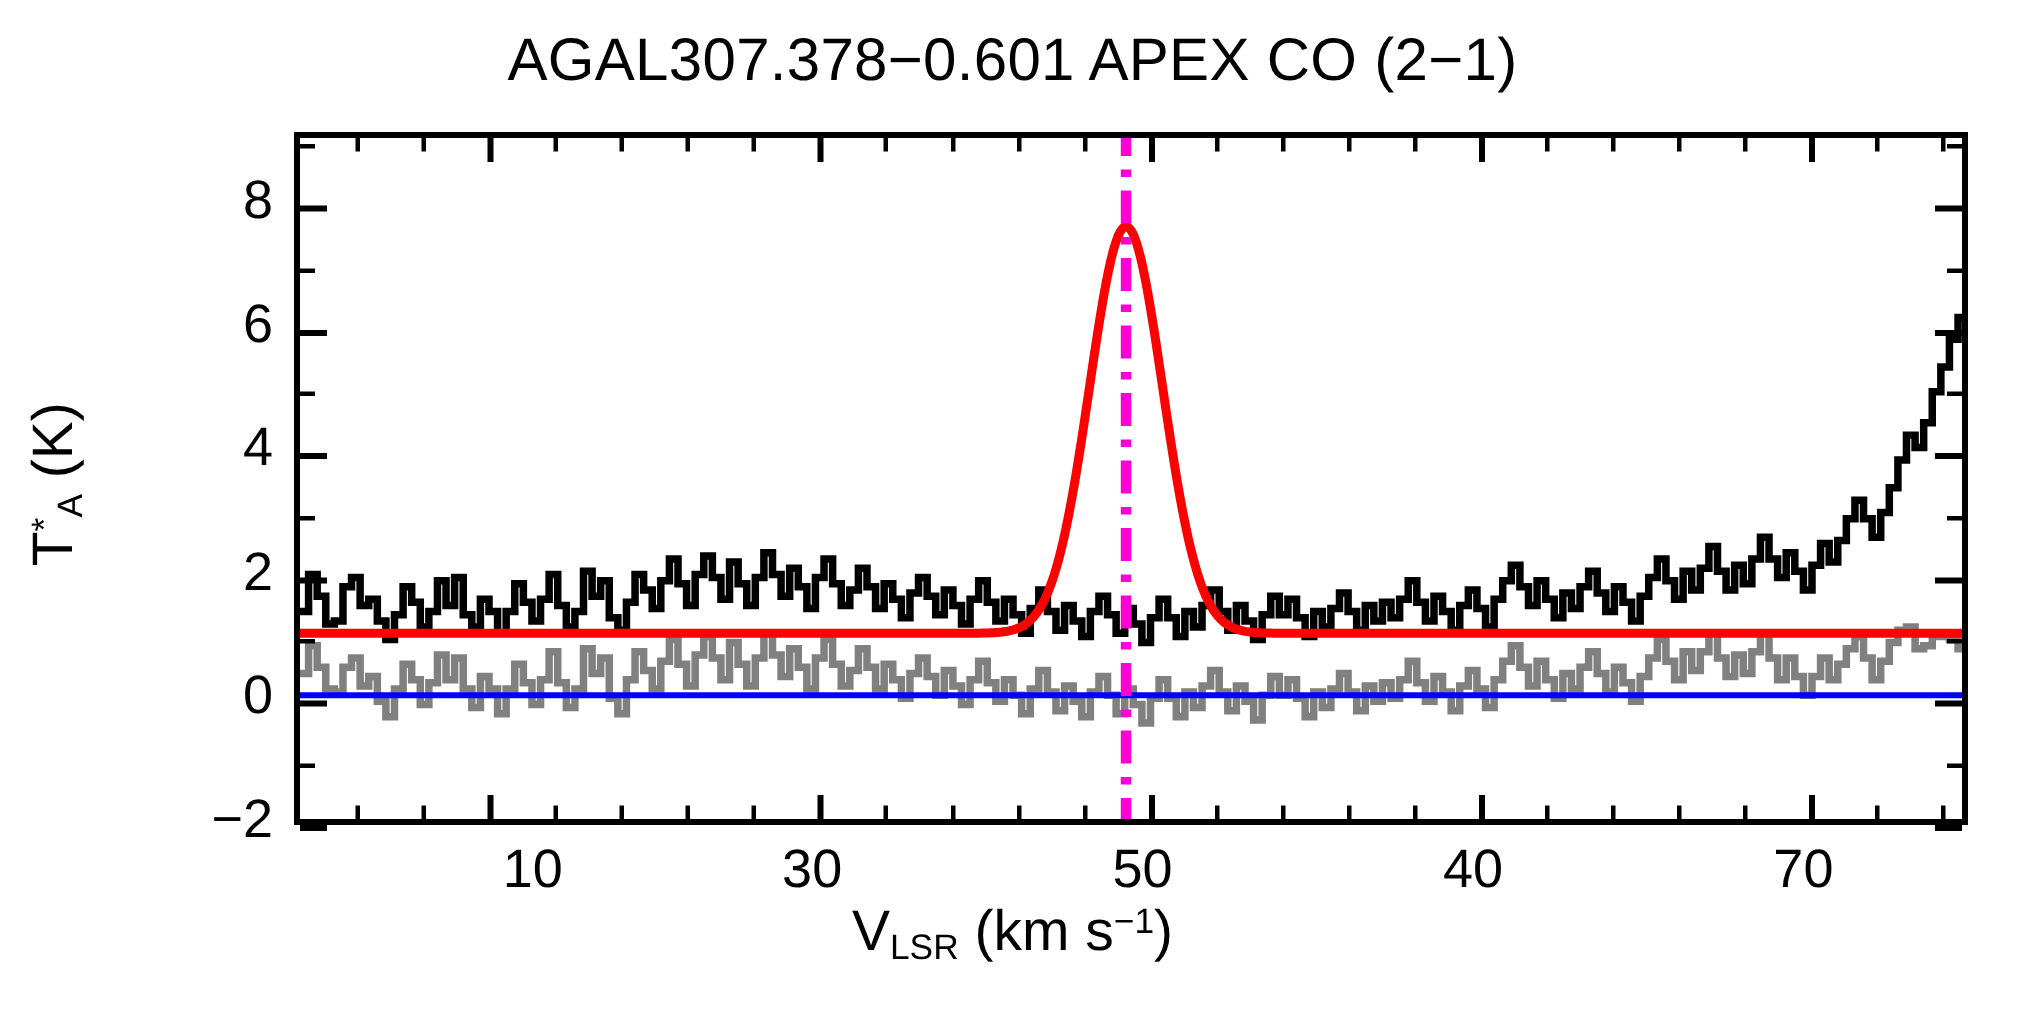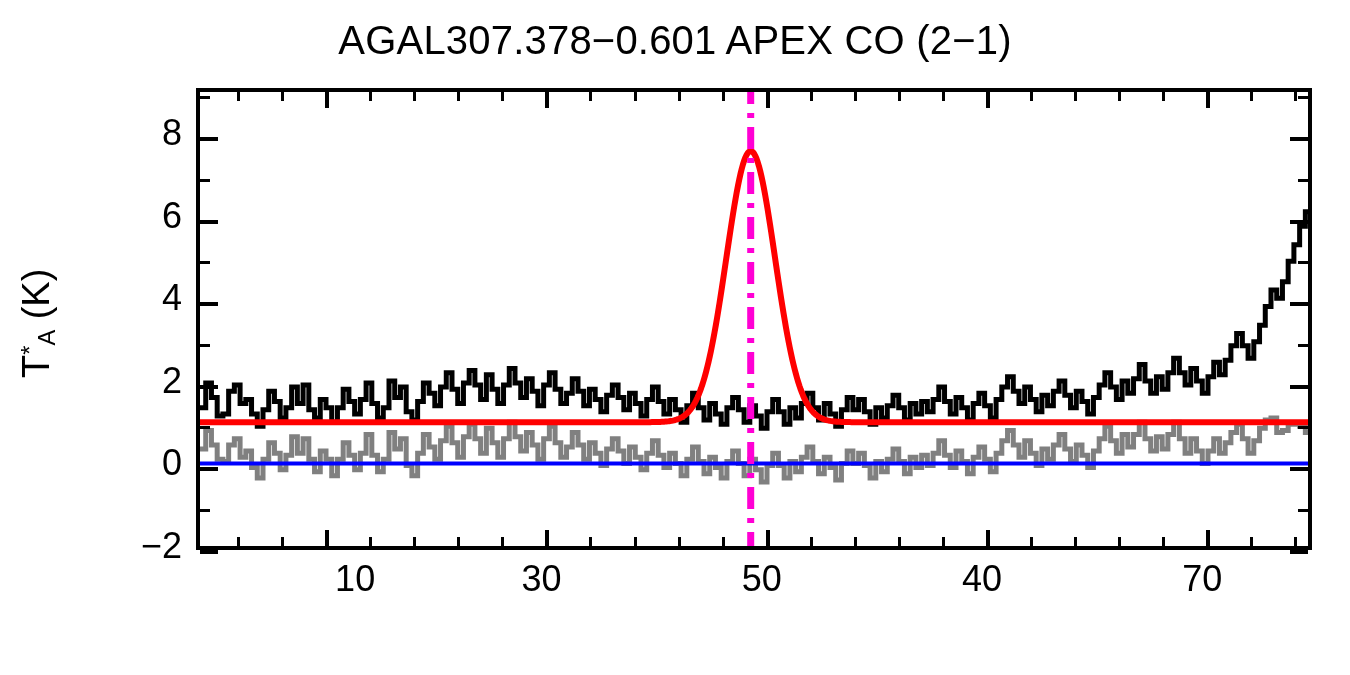--- a/index.html
+++ b/index.html
@@ -163,14 +163,17 @@
       <span style="top: 298.364px;">4</span>
       <span style="top: 380.909px;">2</span>
       <span style="top: 463.455px;">0</span>
       <span style="top: 546px;">−2</span>
     </div>
 
   <div class="ylabel">
     <span>T</span><sup>*</sup><sub>A</sub><span> (K)</span>
   </div>
 
+  <div class="xlabel">
+    <span>V</span><sub>LSR</sub><span> (km s</span><sup>−1</sup><span>)</span>
+  </div>
 
 </div>
 
 </body></html>

